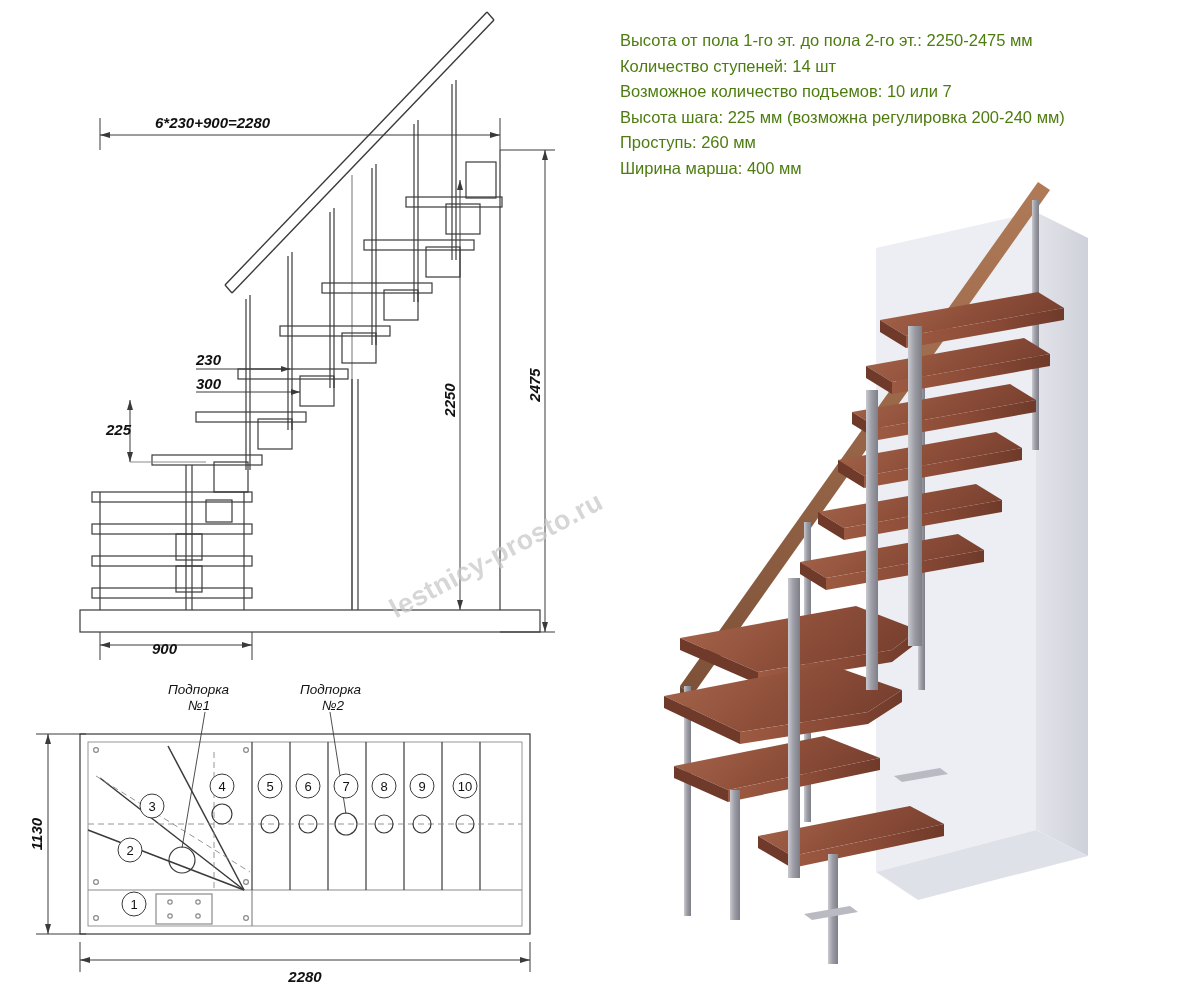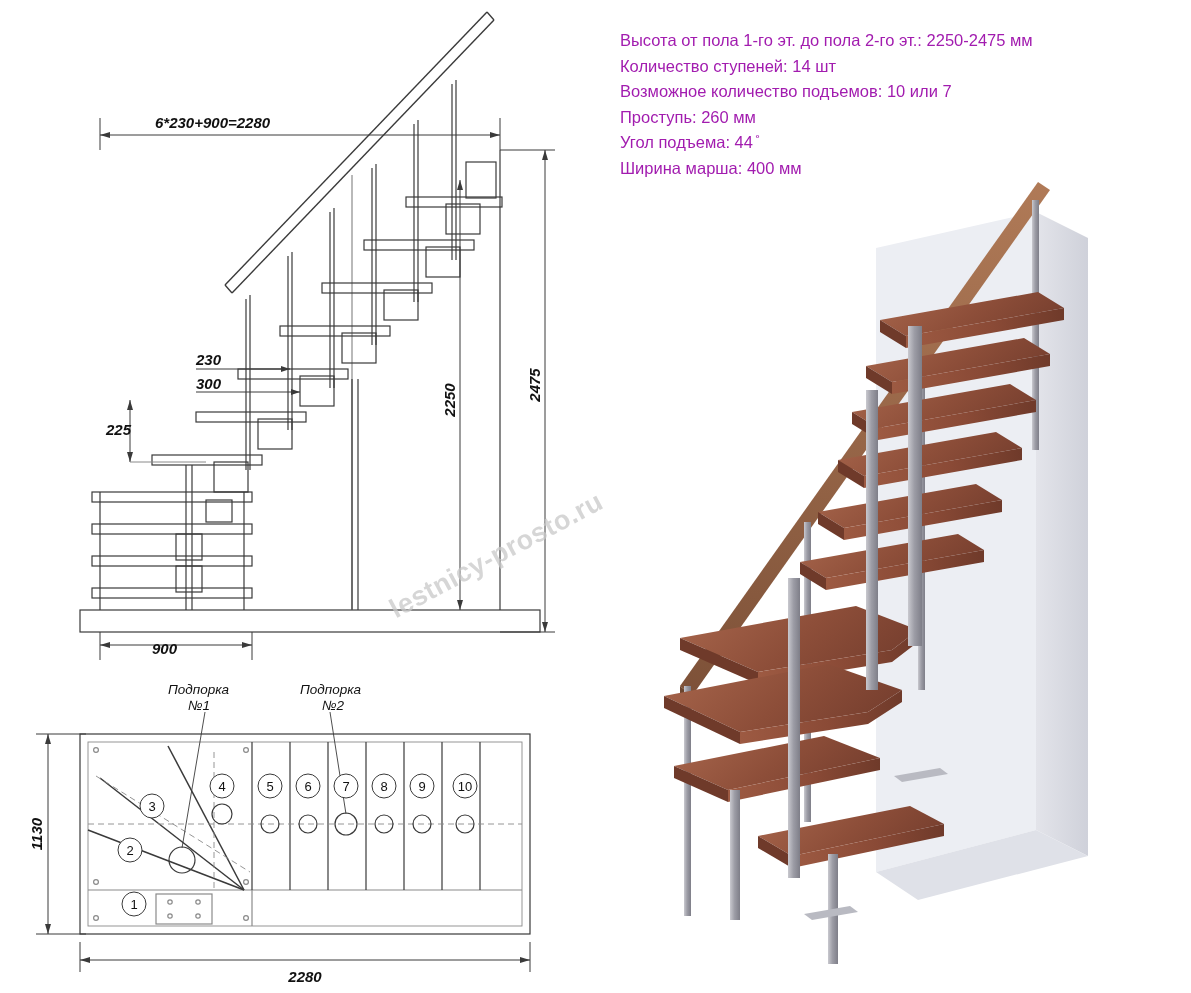--- a/index.html
+++ b/index.html
@@ -2,21 +2,21 @@
 <html><head>
 <meta charset="utf-8">
 <style>
   html,body{margin:0;padding:0;background:#ffffff;}
   body{width:1191px;height:993px;position:relative;overflow:hidden;
        font-family:"Liberation Sans",sans-serif;color:#1a1a1a;}
   .wrap{position:absolute;inset:0;}
 
   
   .specs{position:absolute;left:620px;top:28px;width:560px;}
-  .specs div{font-size:16.5px;line-height:25.5px;white-space:nowrap;color:#a21caf;}
+  .specs div{font-size:16.5px;line-height:25.5px;white-space:nowrap;color:#4d7c0f;}
 
   
   svg{display:block;}
   .sv{position:absolute;}
   text{font-family:"Liberation Sans",sans-serif;}
   .dimtxt{font-size:15px;font-style:italic;font-weight:bold;fill:#111;}
   .numtxt{font-size:13px;fill:#111;}
   .lbl{font-size:13.5px;font-style:italic;fill:#111;}
 
   
@@ -27,22 +27,22 @@
 </style>
 </head>
 <body>
 
 <div class="wrap">
 
   <div class="specs">
     <div>Высота от пола 1-го эт. до пола 2-го эт.: 2250-2475 мм</div>
     <div>Количество ступеней: 14 шт</div>
     <div>Возможное количество подъемов: 10 или 7</div>
+    <div>Высота шага: 225 мм (возможна регулировка 200-240 мм)</div>
     <div>Проступь: 260 мм</div>
-    <div>Угол подъема: 44 ̊</div>
     <div>Ширина марша: 400 мм</div>
   </div>
 
   <svg class="sv" style="left:0;top:0" width="620" height="680" viewBox="0 0 620 680">
     <g stroke="#3a3a3a" fill="none" stroke-width="1.2">
 
       <rect x="80" y="610" width="460" height="22"></rect>
 
       <line x1="500" y1="150" x2="500" y2="610"></line>
       <line x1="352" y1="175" x2="352" y2="610" stroke="#8a8a8a"></line>

